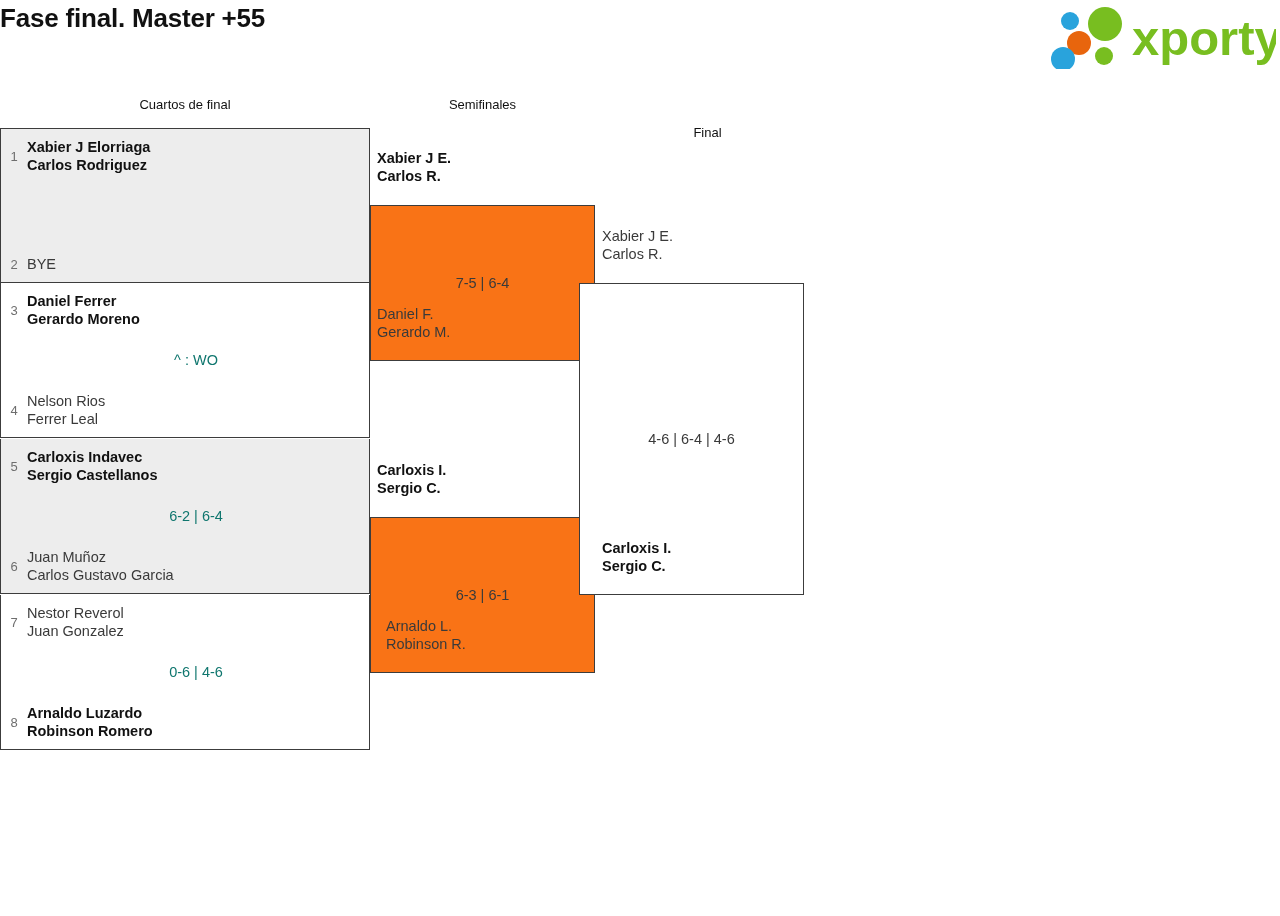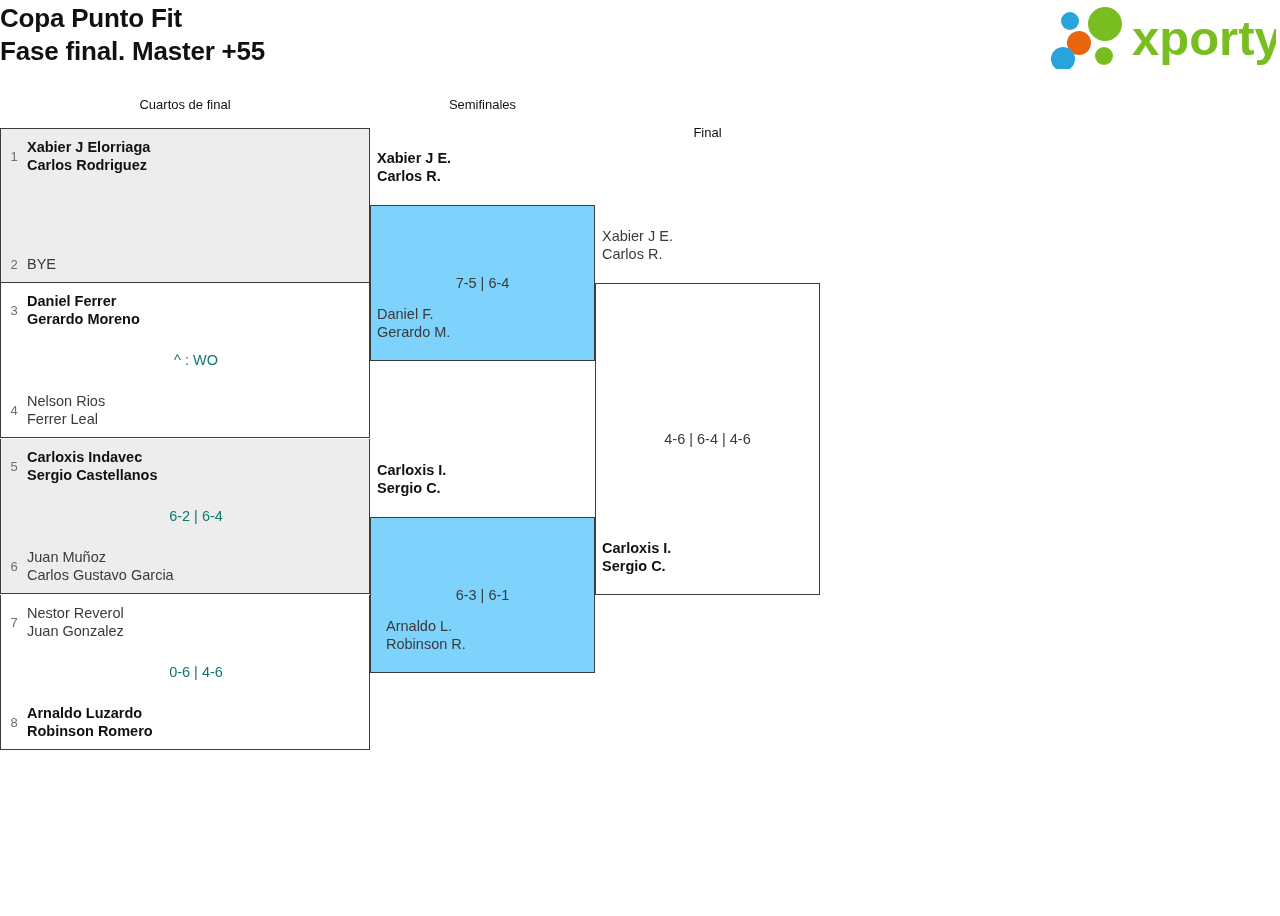--- a/index.html
+++ b/index.html
@@ -115,21 +115,21 @@
     color: #0f766e;
     white-space: nowrap;
   }
 
   
   .sf-box {
     position: absolute;
     left: 370px;
     width: 225px;
     border: 1px solid #3c3c3c;
-    background: #7dd3fc;
+    background: #f97316;
   }
   #sf1-box { top: 77px;  height: 156px; }
   #sf2-box { top: 389px; height: 156px; }
 
   .sf-score {
     position: absolute;
     left: 0; right: 0;
     top: 50%;
     transform: translateY(-50%);
     text-align: center;
@@ -150,21 +150,21 @@
   .sf-team.win { color: #111111; font-weight: 700; }
   .sf-team .n { display: block; }
   #sf1-top { top: 21px; }
   #sf1-bot { top: 177px; }
   #sf2-top { top: 333px; }
   #sf2-bot { top: 489px; margin-left: 9px; }
 
   
   #f-box {
     position: absolute;
-    left: 595px; top: 155px;
+    left: 579px; top: 155px;
     width: 225px; height: 312px;
     border: 1px solid #3c3c3c;
     background: #ffffff;
     padding-left: 6px;
   }
   #f-score {
     position: absolute;
     left: 0; right: 0;
     top: 50%;
     transform: translateY(-50%);
@@ -186,21 +186,20 @@
   .f-team .n { display: block; }
   #f-top { top: 99px; }
   #f-bot { top: 411px; }
 </style>
 </head>
 <body>
 
 <div id="header">
 
   <div id="title-block">
-    <span class="line">Copa Punto Fit</span>
     <span class="line">Fase final. Master +55</span>
   </div>
 
   <div id="logo">
     <svg width="228" height="64" viewBox="0 0 228 64" xmlns="http://www.w3.org/2000/svg">
 
       <circle cx="22" cy="16" r="9" fill="#29a3dc"></circle>
       <circle cx="57" cy="19" r="17" fill="#78be20"></circle>
       <circle cx="31" cy="38" r="12" fill="#e8650d"></circle>
       <circle cx="15" cy="54" r="12" fill="#29a3dc"></circle>

